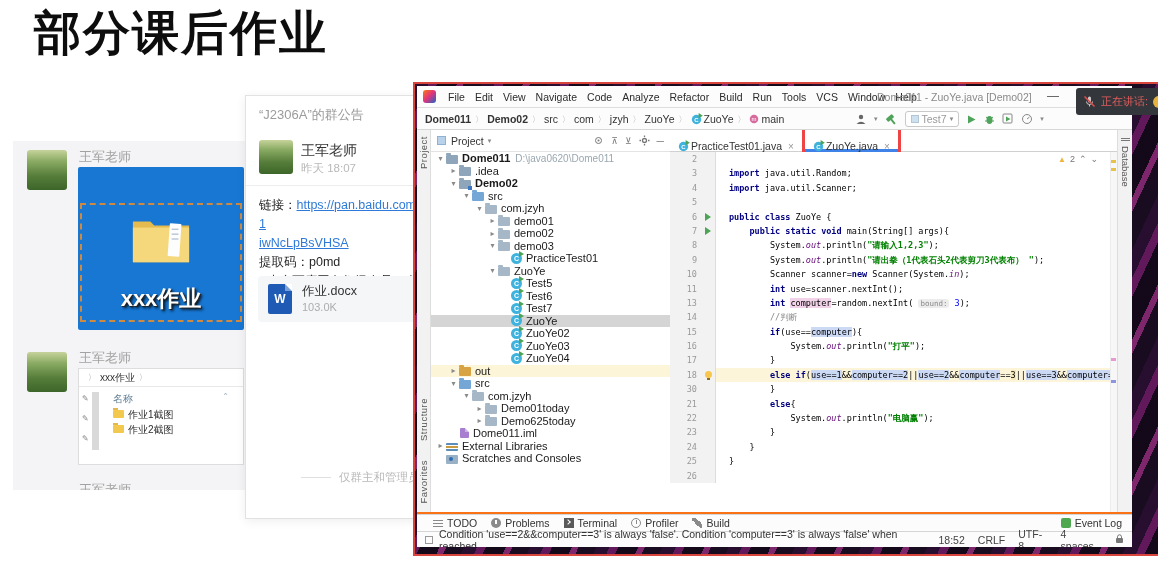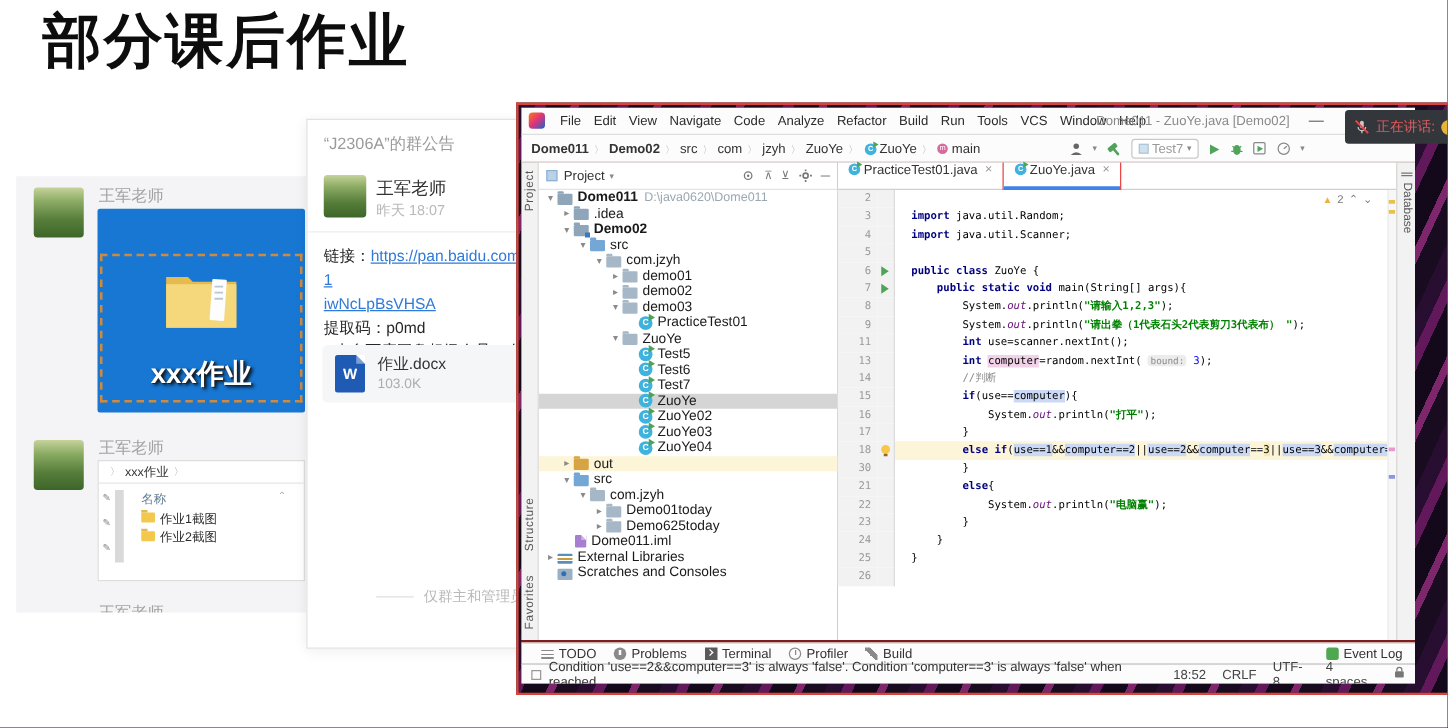--- a/index.html
+++ b/index.html
@@ -59,21 +59,21 @@
 
   
   .desktop{left:413px;top:82px;width:745px;height:474px;z-index:3;
     border-top:2px solid #d8453c;border-left:2px solid #d8453c;border-bottom:2px solid #d8453c;
     background:#1a0c20;}
   .desktop::before{content:"";position:absolute;inset:0;
     background:repeating-linear-gradient(115deg,#2a0f33 0 12px,#6d1b66 12px 20px,#120818 20px 38px,#8f2b7a 38px 44px,#1a0c20 44px 60px);
     opacity:.85}
 
   
-  .ide{left:2px;top:2px;width:715px;height:461px;background:#7f1d1d;font-size:10.5px;color:#2b2b2b;overflow:hidden}
+  .ide{left:2px;top:2px;width:715px;height:461px;background:#f97316;font-size:10.5px;color:#2b2b2b;overflow:hidden}
   .titlebar{left:0;top:0;width:100%;height:22px;background:#fcfcfc;border-bottom:1px solid #dedede;
             display:flex;align-items:center}
   .logo{width:13px;height:13px;border-radius:3px;margin:0 7px 0 6px;
         background:linear-gradient(135deg,#f97a12,#e1337b 48%,#1a66c7)}
   .menu-item{padding:0 5px;line-height:22px;color:#2b2b2b}
   .win-title{position:absolute;left:460px;top:0;line-height:22px;color:#8a8a8a}
   .min-btn{position:absolute;left:622px;top:0;line-height:20px;color:#555;font-size:12px;padding:0 8px}
   .navbar{left:0;top:22px;width:100%;height:22px;background:#fcfcfc;border-bottom:1px solid #d7d7d7}
   .crumbs{position:absolute;left:8px;top:0;height:22px;display:flex;align-items:center;white-space:nowrap}
   .crumb{color:#333}
@@ -129,21 +129,21 @@
   .icn-lib{background:repeating-linear-gradient(#5b8db8 0 2px,#fff 2px 3px,#c89b3f 3px 5px,#fff 5px 6px,#5b8db8 6px 8px);
          height:8px;margin-top:2px}
   .icn-scr{background:#9ab0c4;height:9px;margin-top:2px}
   .icn-scr::after{content:"";position:absolute;left:3px;top:2px;width:4px;height:4px;border-radius:50%;background:#2f6fb3}
   .icn-yfolder{background:#f2c94c;height:8px;margin-top:2px;width:11px;border-radius:1px}
   .icn-yfolder::before{content:"";position:absolute;left:0;top:-2px;width:5px;height:2px;background:#e3b84e}
   .mini{transform:scale(.85);margin-right:2px}
 
   
   .tabsbar{left:253px;top:44px;width:447px;height:22px;border-bottom:1px solid #d0d0d0;background:#fff;display:flex}
-  .tab{display:flex;align-items:flex-start;padding:0 8px;height:22px;border-right:1px solid #ef4444;color:#333}
+  .tab{display:flex;align-items:flex-end;padding:0 8px;height:22px;border-right:3px solid #ef4444;color:#333}
   .tab.active{box-shadow:inset 0 -3px 0 #4083e8}
   .tclose{color:#999;margin-left:6px;font-size:10px}
 
   
   .editor{left:253px;top:66px;width:447px;height:360px;background:#fff;overflow:hidden;
           font-family:"DejaVu Sans Mono",monospace}
   .code-line{display:flex;height:14.4px;line-height:14.4px;font-size:8.5px}
   .lnum{width:32px;flex:none;text-align:right;padding-right:5px;color:#999;background:#f2f2f2}
   .lgap{width:14px;flex:none;background:#f2f2f2;border-right:1px solid #dcdcdc;position:relative}
   .lcode{flex:1;white-space:pre;padding-left:13px;color:#000}
@@ -571,20 +571,25 @@
             <span class="lnum">8</span>
             <span class="lgap"></span>
             <span class="lcode"><span class="tk-p">        System.</span><span class="tk-f">out</span><span class="tk-p">.println(</span><span class="tk-s">"请输入1,2,3"</span><span class="tk-p">);</span></span>
           </div>
           <div class="code-line">
             <span class="lnum">9</span>
             <span class="lgap"></span>
             <span class="lcode"><span class="tk-p">        System.</span><span class="tk-f">out</span><span class="tk-p">.println(</span><span class="tk-s">"请出拳（1代表石头2代表剪刀3代表布） "</span><span class="tk-p">);</span></span>
           </div>
           <div class="code-line">
+            <span class="lnum">10</span>
+            <span class="lgap"></span>
+            <span class="lcode"><span class="tk-p">        Scanner scanner=</span><span class="tk-k">new</span><span class="tk-p"> Scanner(System.</span><span class="tk-f">in</span><span class="tk-p">);</span></span>
+          </div>
+          <div class="code-line">
             <span class="lnum">11</span>
             <span class="lgap"></span>
             <span class="lcode"><span class="tk-p">        </span><span class="tk-k">int</span><span class="tk-p"> use=scanner.nextInt();</span></span>
           </div>
           <div class="code-line">
             <span class="lnum">13</span>
             <span class="lgap"></span>
             <span class="lcode"><span class="tk-p">        </span><span class="tk-k">int</span><span class="tk-p"> </span><span class="tk-p bg-p">computer</span><span class="tk-p">=random.nextInt( </span><span class="tk-h">bound:</span><span class="tk-p"> </span><span class="tk-n">3</span><span class="tk-p">);</span></span>
           </div>
           <div class="code-line">

